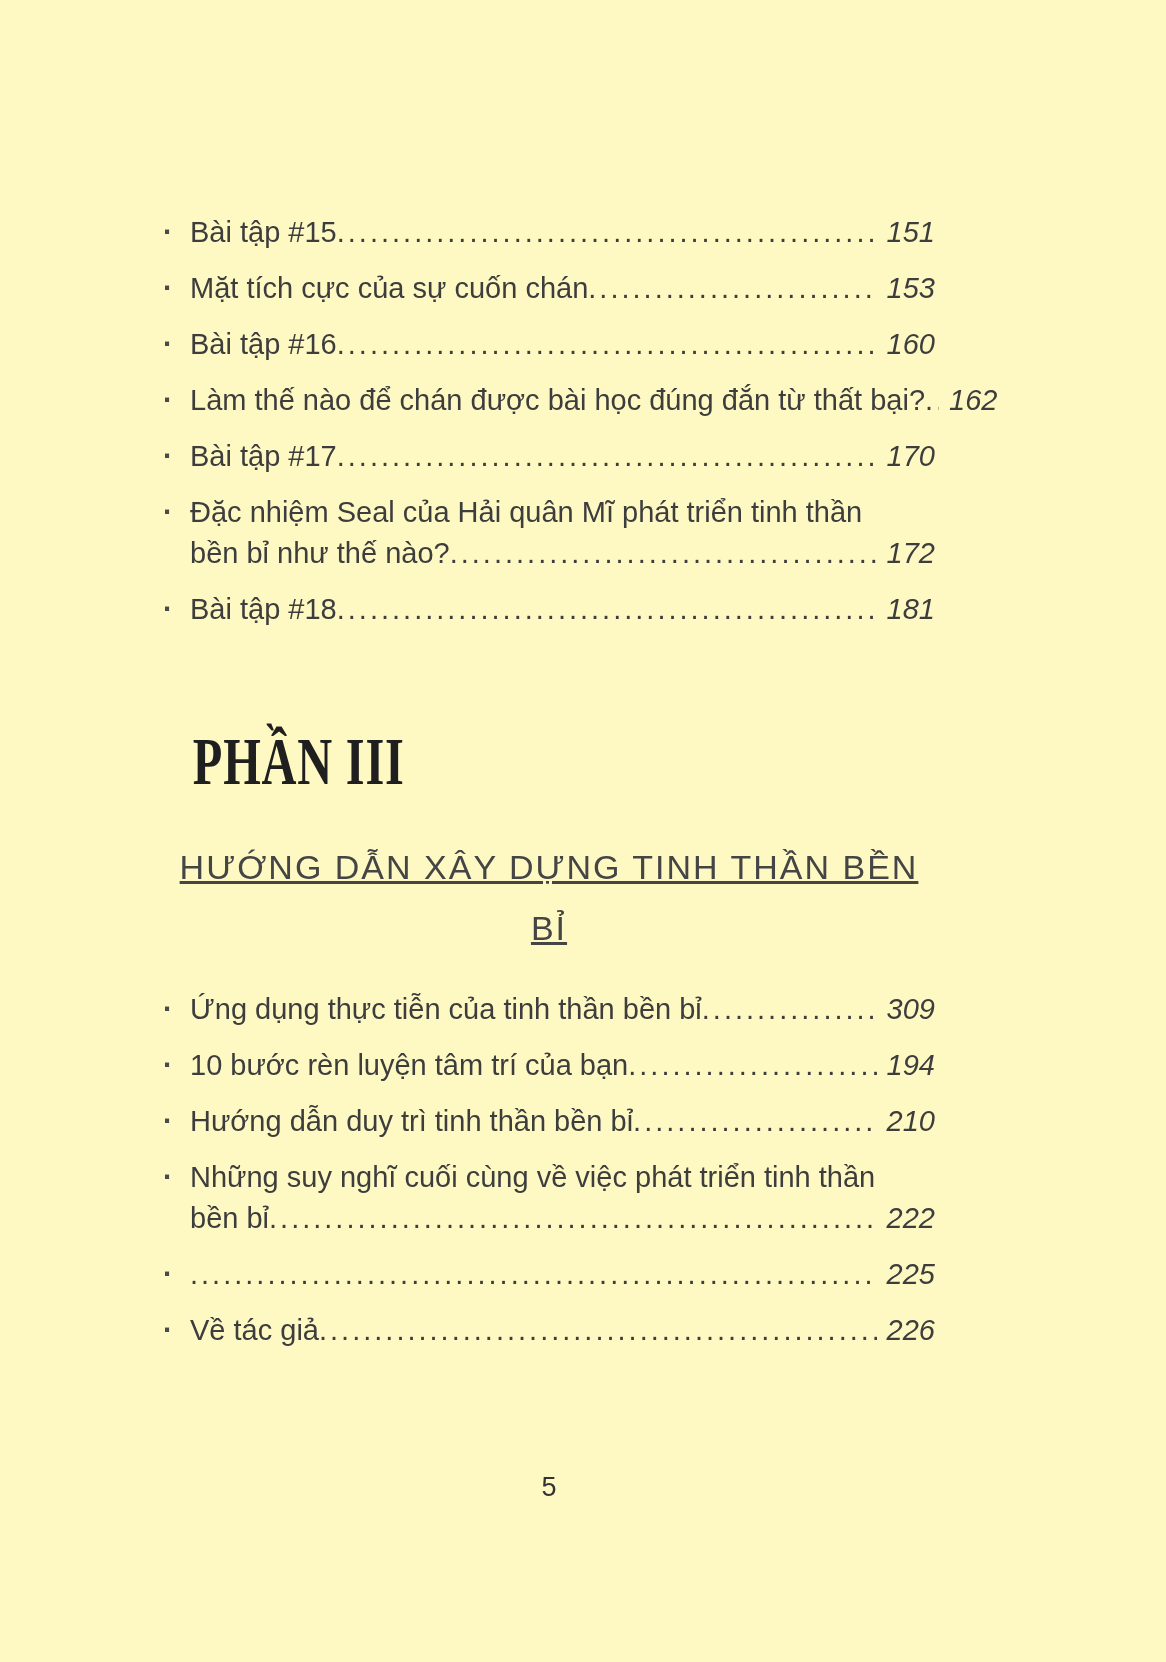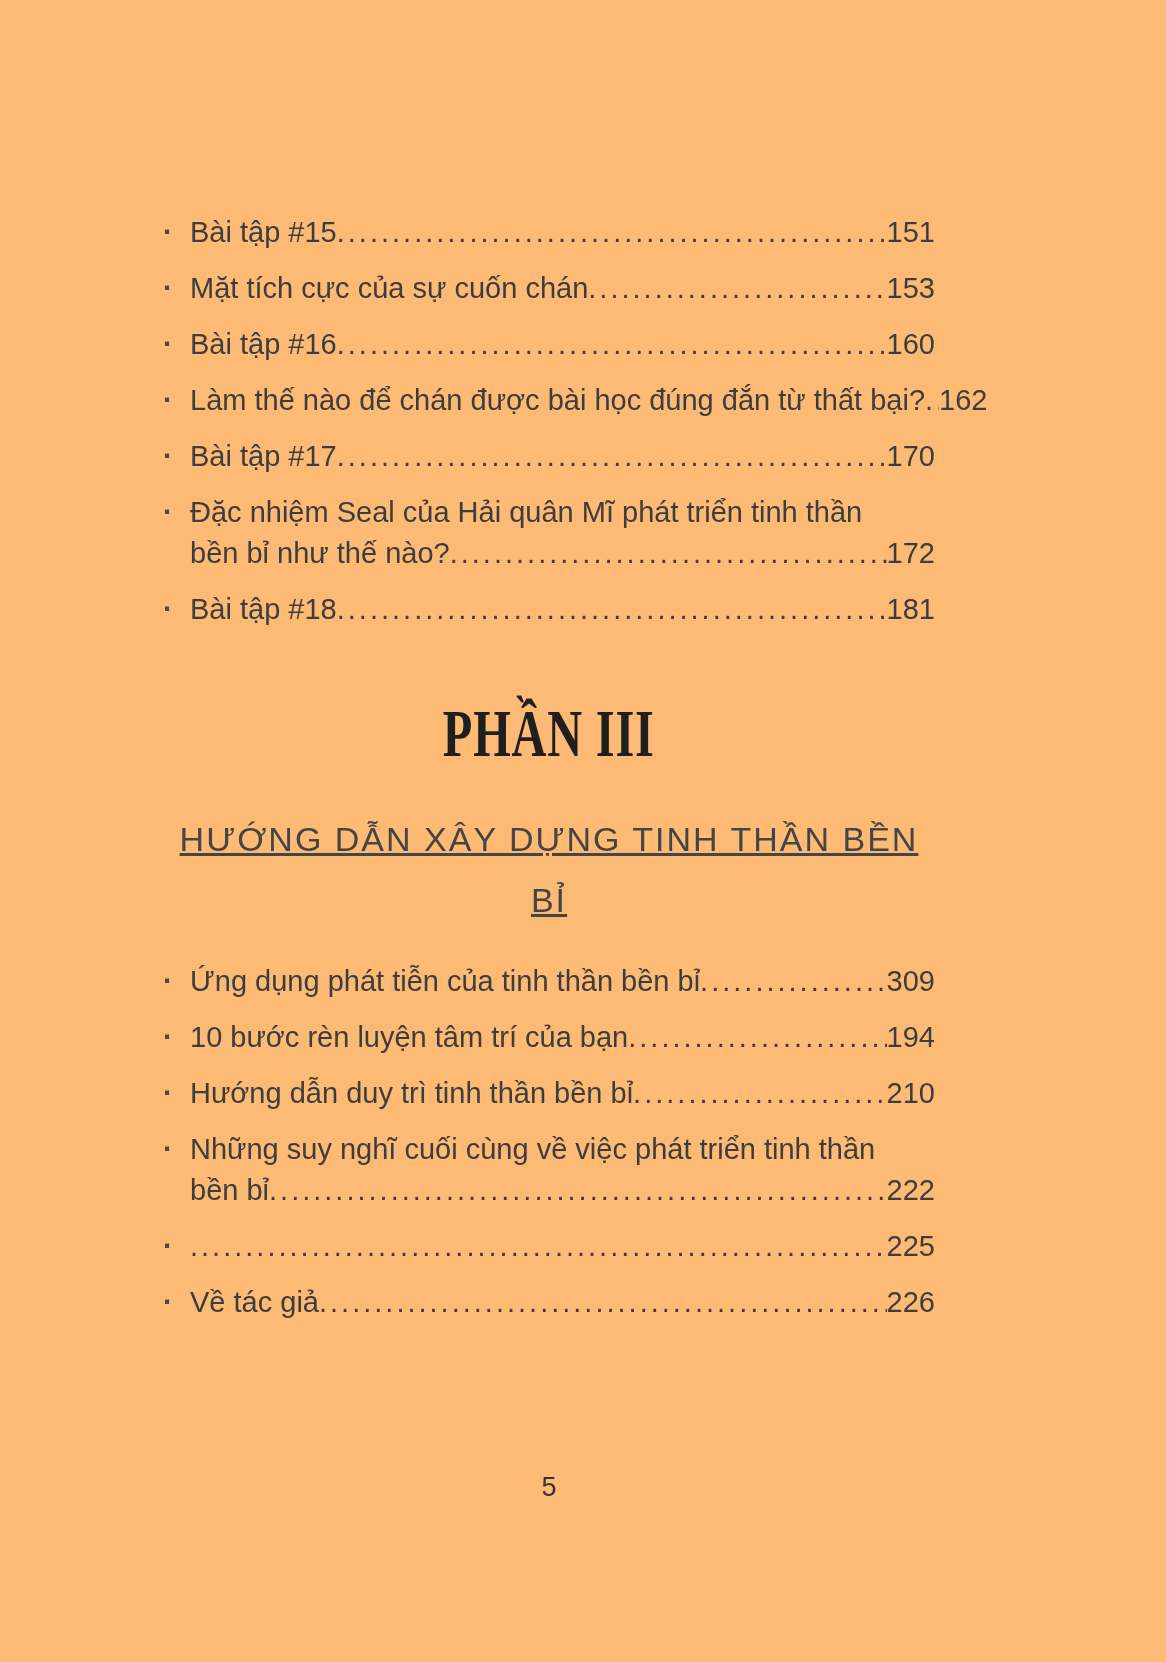--- a/index.html
+++ b/index.html
@@ -1,21 +1,21 @@
 <!DOCTYPE html>
 <html><head>
 <meta charset="utf-8">
 <style>
   * { margin:0; padding:0; box-sizing:border-box; }
   html,body { background:#ffffff; }
   .page {
     position:relative;
     width:1166px;
     height:1662px;
-    background:#fdba74;
+    background:#fef9c3;
     font-family:"Liberation Sans","DejaVu Sans",sans-serif;
     color:#3d3d3d;
     overflow:hidden;
     margin:0 auto;
   }
   .content {
     position:absolute;
     left:163px;
     top:212px;
     width:772px;
@@ -41,25 +41,25 @@
     flex:1 1 auto;
     overflow:hidden;
     white-space:nowrap;
     min-width:14px;
     color:#3d3d3d;
   }
   .dots::after {
     content:"....................................................................................................................................................................";
     letter-spacing:3px;
   }
-  .toc-page { flex:0 0 auto; margin-left:0; }
+  .toc-page { flex:0 0 auto; margin-left:10px;font-style:italic; }
 
   .part-title-wrap {
-    text-align:center;
-    margin-top:68px;
+    text-align:left;
+    margin-top:96px;
   }
   .part-title {
     display:inline-block;
     font-family:"Liberation Serif","DejaVu Serif",serif;
     font-weight:bold;
     font-size:62px;
     color:#1f1f1f;
     transform:scale(0.78,1.1);
     transform-origin:center;
     letter-spacing:1px;
@@ -159,21 +159,21 @@
     </div>
 
     <div class="section-heading">
       <div>HƯỚNG DẪN XÂY DỰNG TINH THẦN BỀN BỈ</div>
     </div>
 
     <div class="toc-list toc-bottom" id="toc-bottom-list">
         <div class="toc-entry">
           <div class="toc-line">
             <span class="bullet"></span>
-            <span class="toc-text">Ứng dụng phát tiễn của tinh thần bền bỉ</span>
+            <span class="toc-text">Ứng dụng thực tiễn của tinh thần bền bỉ</span>
             <span class="dots"></span>
             <span class="toc-page">309</span>
           </div>
         </div>
         <div class="toc-entry">
           <div class="toc-line">
             <span class="bullet"></span>
             <span class="toc-text">10 bước rèn luyện tâm trí của bạn</span>
             <span class="dots"></span>
             <span class="toc-page">194</span>

